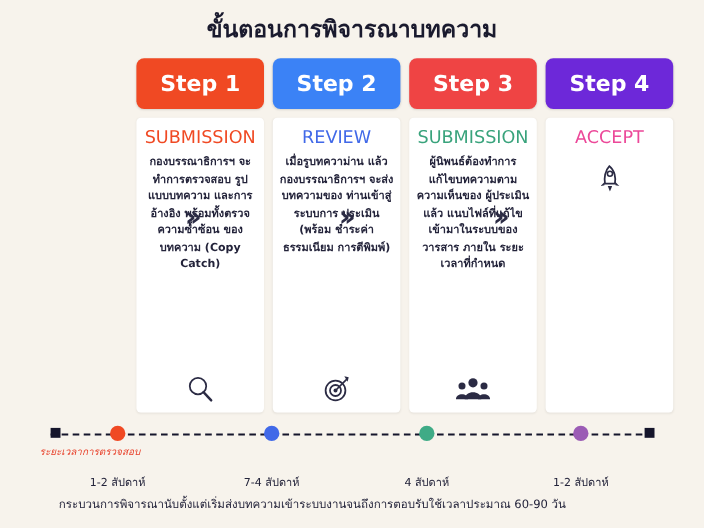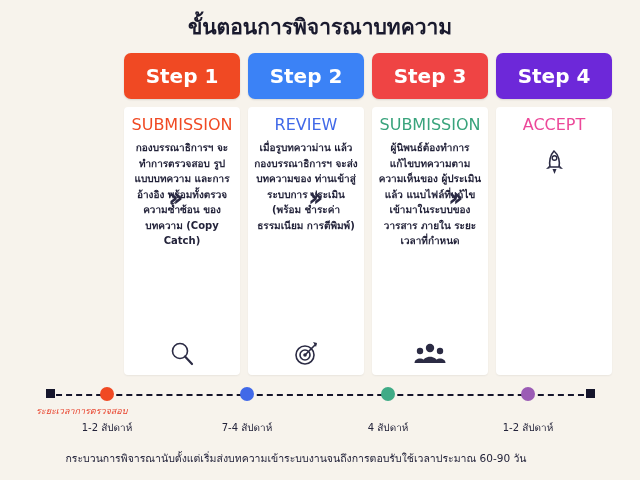--- a/index.html
+++ b/index.html
@@ -126,30 +126,30 @@
   #label-red {
     position: absolute;
     top: 404px;
     left: 36px;
     font-size: 9px;
     color: #e8402a;
     font-style: italic;
   }
   .dur {
     position: absolute;
-    top: 420px;
+    top: 431px;
     font-size: 10px;
     color: #23233a;
     text-align: center;
     width: 110px;
   }
   #footer {
     position: absolute;
     top: 450px;
-    left: 12px;
+    left: 0;
     width: 568px;
     text-align: center;
     font-size: 10.5px;
     color: #23233a;
   }
 </style>
 </head>
 <body>
 
 <div id="title">ขั้นตอนการพิจารณาบทความ</div>

